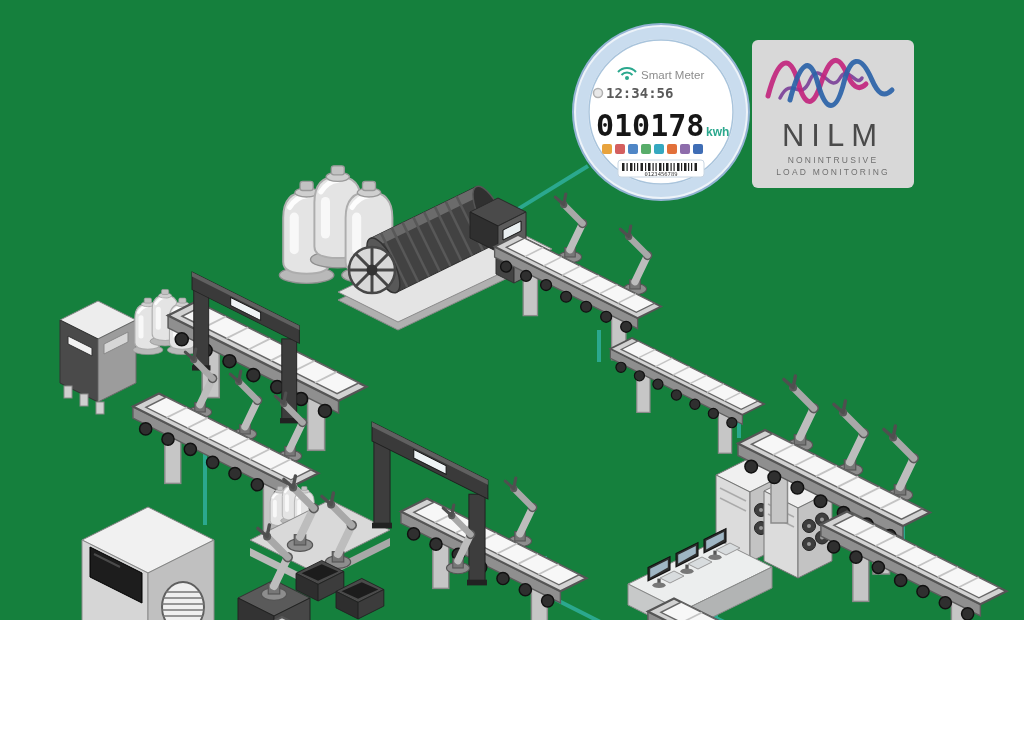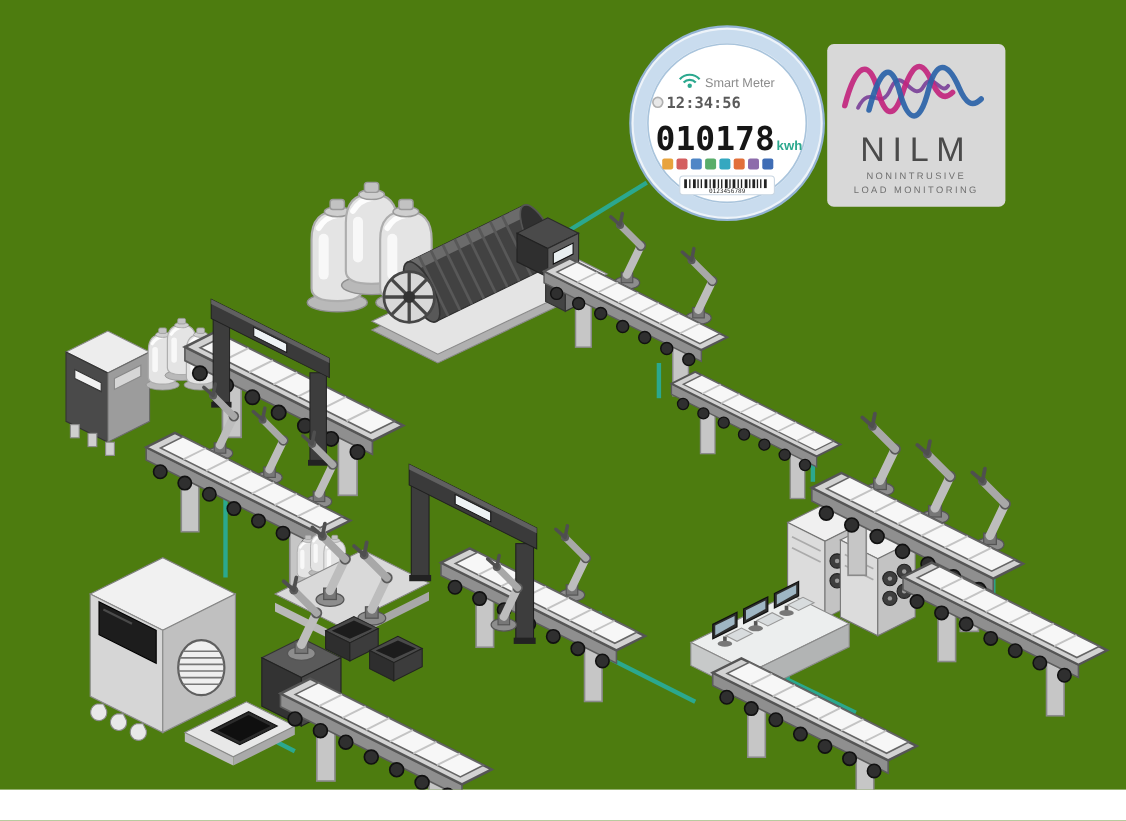--- a/index.html
+++ b/index.html
@@ -1,16 +1,16 @@
 <!DOCTYPE html>
 <html><head>
 <meta charset="utf-8">
 <style>
   html,body{margin:0;padding:0;background:#ffffff;}
-  .canvas{position:relative;width:1024px;height:718px;background:#4d7c0f;overflow:hidden;
+  .canvas{position:relative;width:1024px;height:620px;background:#15803d;overflow:hidden;
           font-family:"Liberation Sans",sans-serif;}
   svg{display:block;}
   text{user-select:none;}
 </style>
 </head>
 <body>
 
 <div class="canvas">
 <svg width="1024" height="746" viewBox="0 0 1024 746">
 

